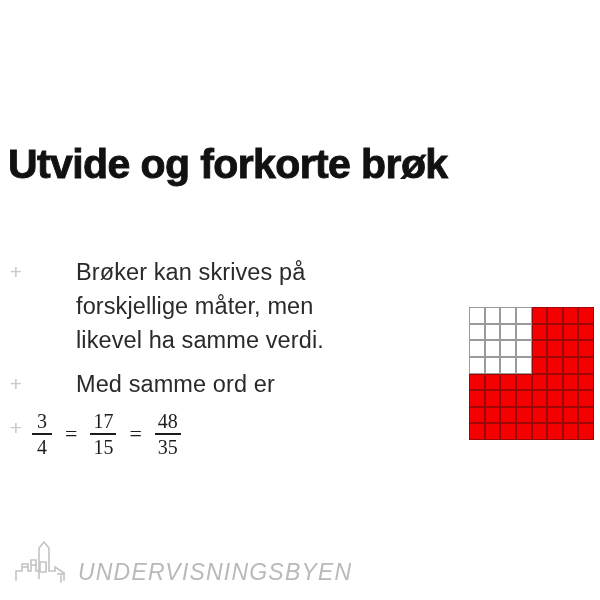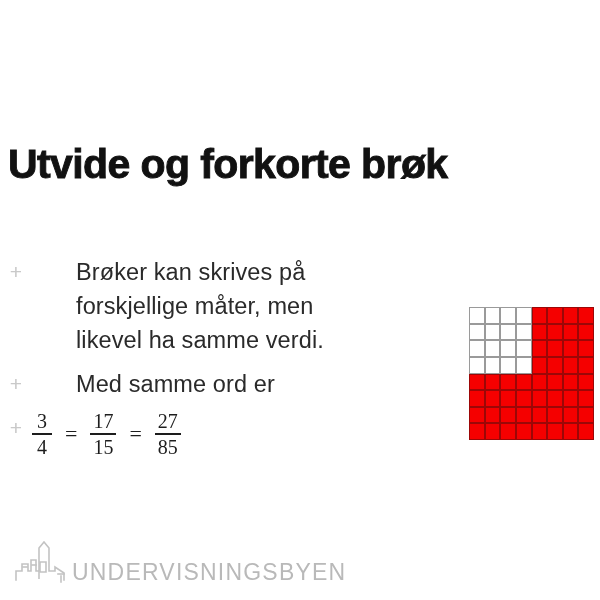--- a/index.html
+++ b/index.html
@@ -139,28 +139,30 @@
     top: 534px;
     display: flex;
     align-items: flex-end;
   }
   #logo-mark {
     width: 58px;
     height: 52px;
     flex: 0 0 58px;
   }
   #logo-text {
+    margin-left: 6px;
     margin-bottom: 2px;
     color: #b9b9b9;
     font-family: "Liberation Sans", sans-serif;
     font-size: 23px;
     font-weight: 300;
     letter-spacing: 1.2px;
     white-space: nowrap;
     line-height: 24px;
+    font-style: italic;
   }
 </style>
 </head>
 <body>
 
 <div id="slide">
 
   <div id="title">Utvide og forkorte brøk</div>
 
   <div id="bullets">
@@ -190,23 +192,23 @@
 
         <span class="frac">
           <span class="num">17</span>
           <span class="bar"></span>
           <span class="den">15</span>
         </span>
 
         <span class="eq-sign">=</span>
 
         <span class="frac">
-          <span class="num">27</span>
+          <span class="num">48</span>
           <span class="bar"></span>
-          <span class="den">85</span>
+          <span class="den">35</span>
         </span>
 
       </span>
     </div>
 
   </div>
 
   <div id="grid-figure">
       <div class="cell white"></div>
       <div class="cell white"></div>

